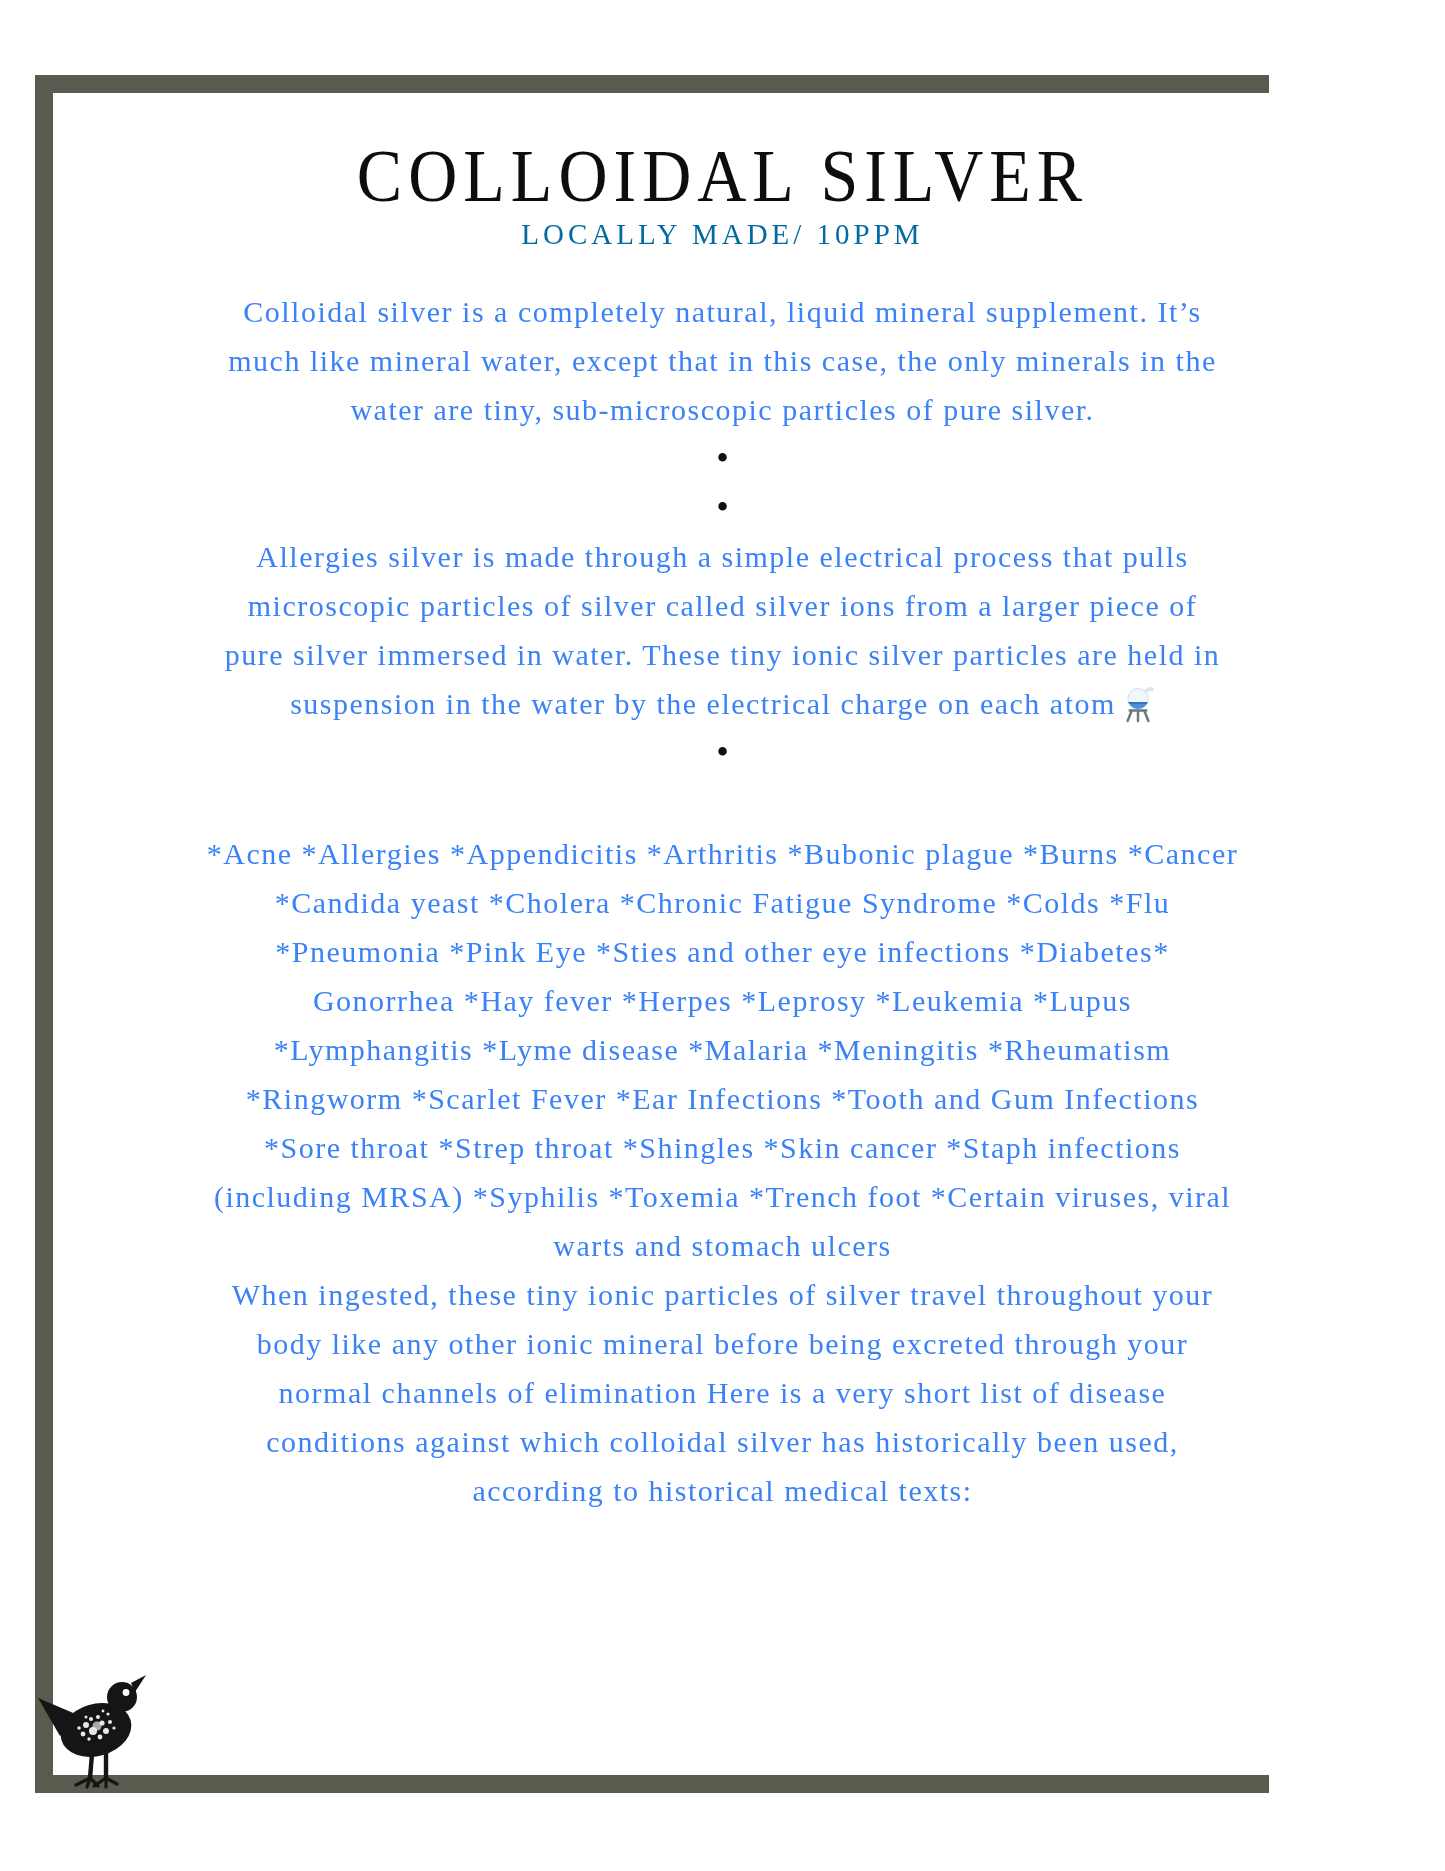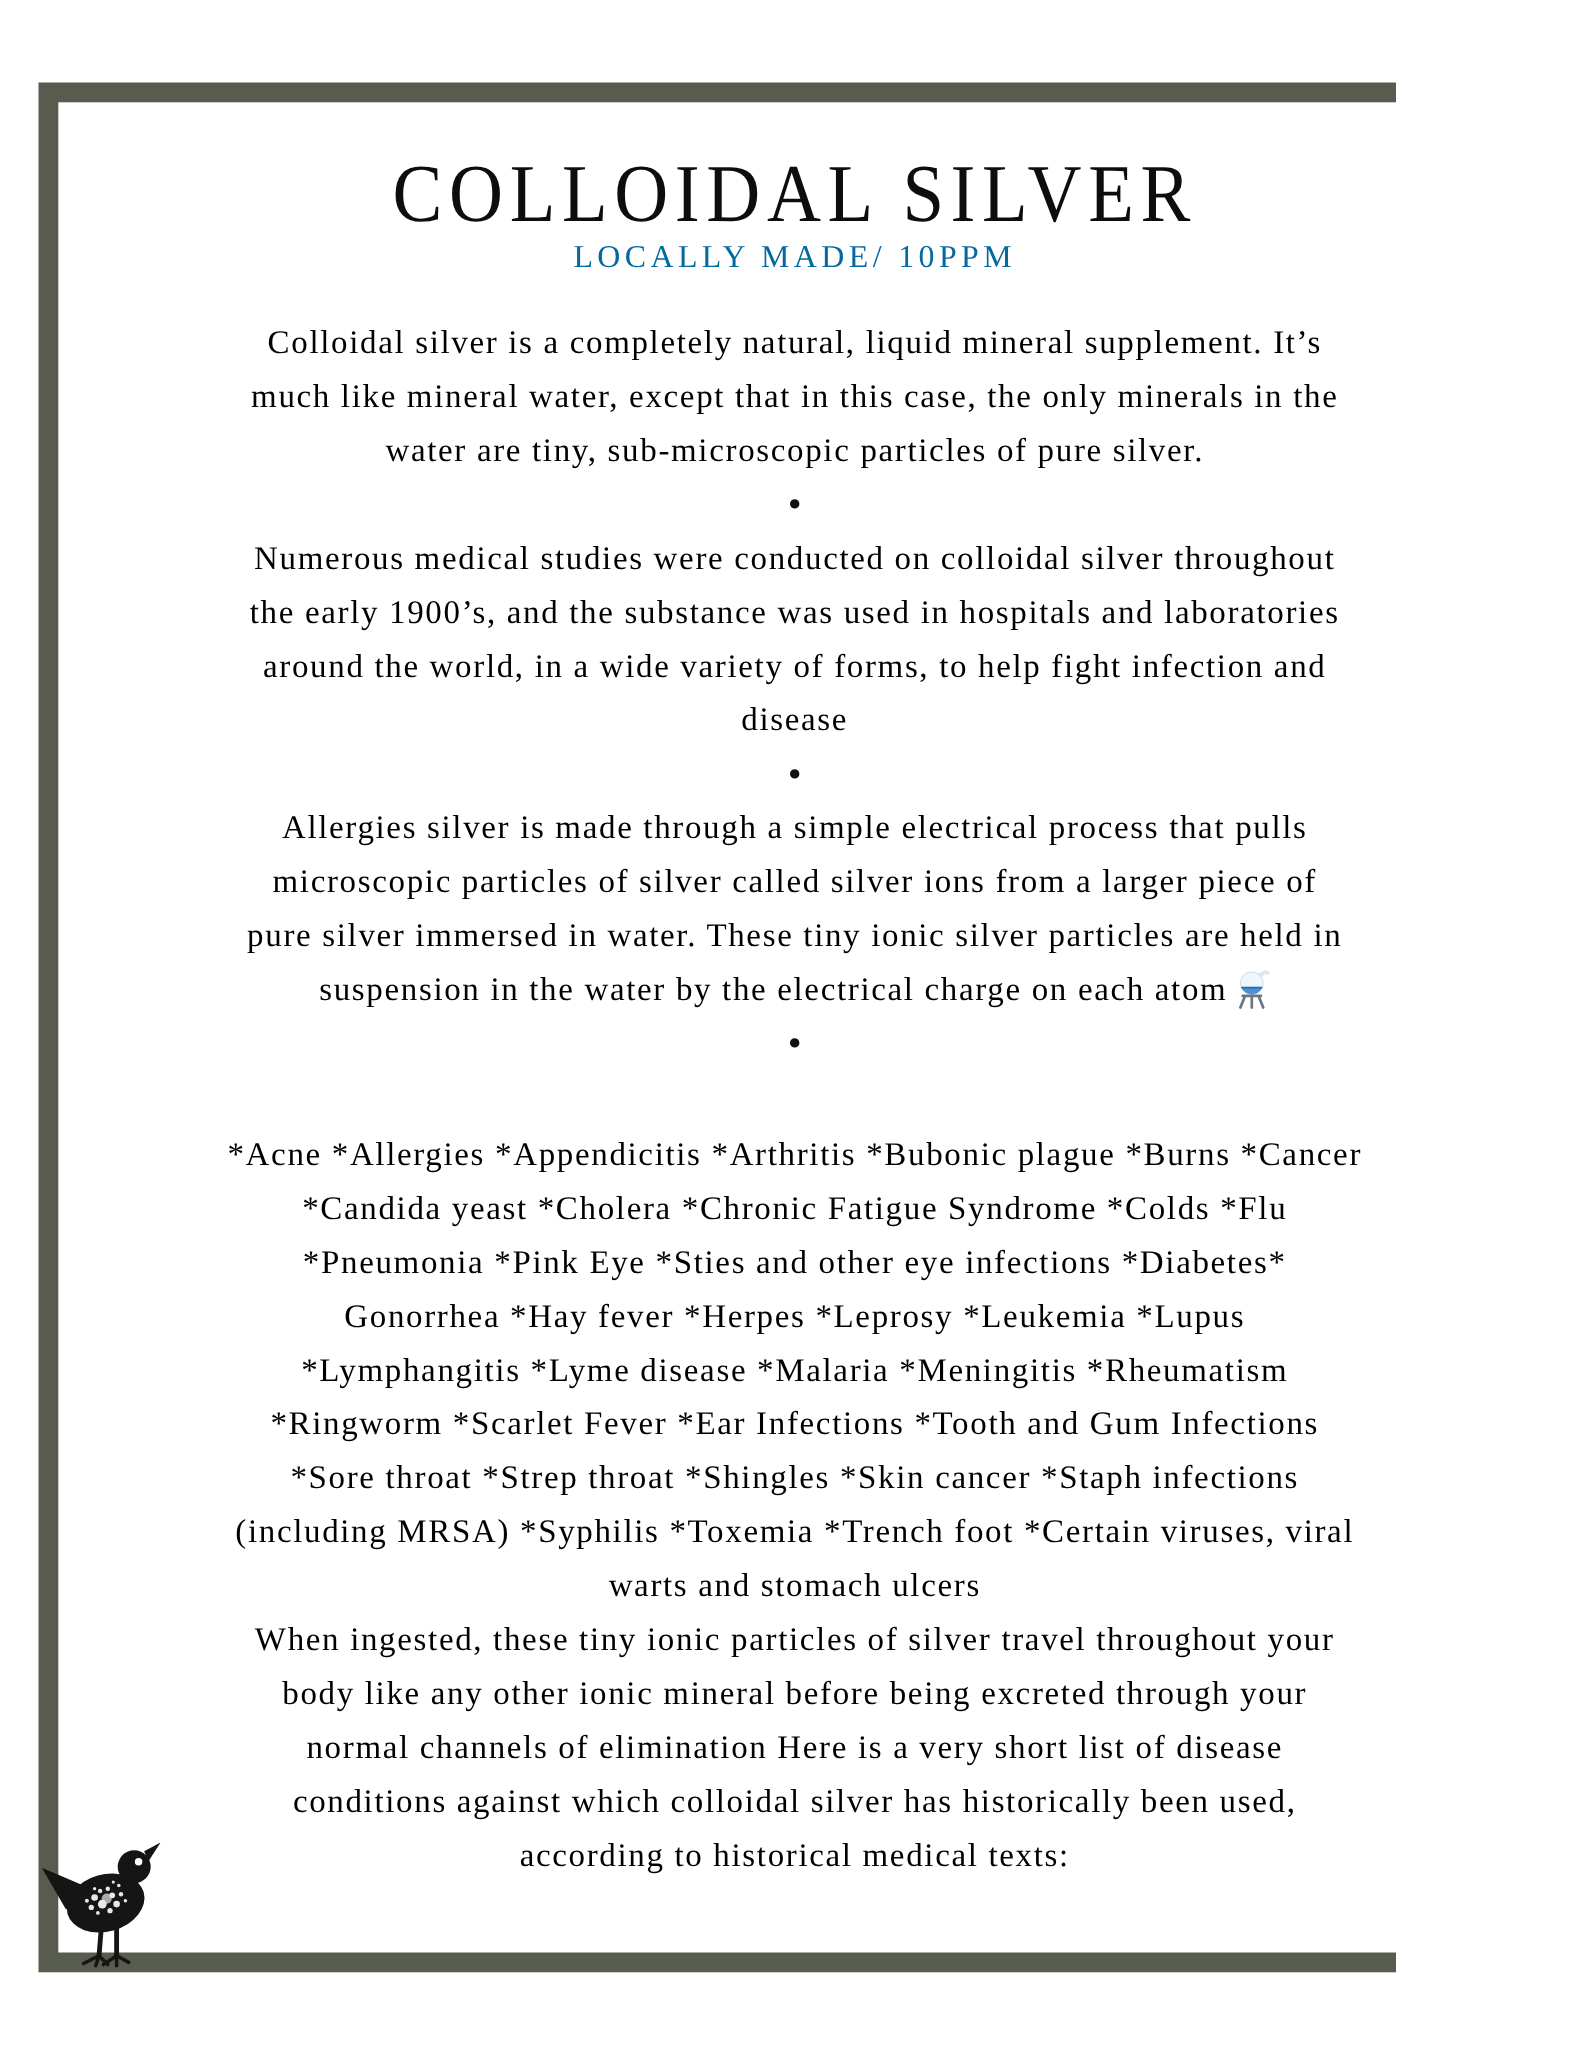--- a/index.html
+++ b/index.html
@@ -43,21 +43,21 @@
     line-height: 34px;
     letter-spacing: 4px;
     color: #0369a1;
   }
   p.body-text {
     margin: 0;
     font-size: 30px;
     line-height: 49px;
     letter-spacing: 1.5px;
     white-space: pre-line;
-    color: #000000;
+    color: #3b82f6;
   }
   p.first { margin-top: 36px; }
   .dot {
     font-size: 36px;
     line-height: 49px;
     color: #101010;
   }
   p.list { margin-top: 52px; }
   .alembic {
     display: inline-block;
@@ -80,24 +80,20 @@
 
       <h1 class="title">COLLOIDAL SILVER</h1>
       <div class="subtitle">LOCALLY MADE/ 10PPM</div>
 
       <p class="body-text first">Colloidal silver is a completely natural, liquid mineral supplement. It’s
 much like mineral water, except that in this case, the only minerals in the
 water are tiny, sub-microscopic particles of pure silver.</p>
 
       <div class="dot">•</div>
 
-      <p class="body-text">Numerous medical studies were conducted on colloidal silver throughout
-the early 1900’s, and the substance was used in hospitals and laboratories
-around the world, in a wide variety of forms, to help fight infection and
-disease</p>
 
       <div class="dot">•</div>
 
       <p class="body-text"><span>Allergies silver is made through a simple electrical process that pulls
 microscopic particles of silver called silver ions from a larger piece of
 pure silver immersed in water. These tiny ionic silver particles are held in
 suspension in the water by the electrical charge on each atom</span><svg class="alembic" viewBox="0 0 36 40" xmlns="http://www.w3.org/2000/svg" aria-hidden="true">
           <defs>
             <clipPath id="flaskclip">
                 <circle cx="18" cy="14.5" r="10.8"></circle>

